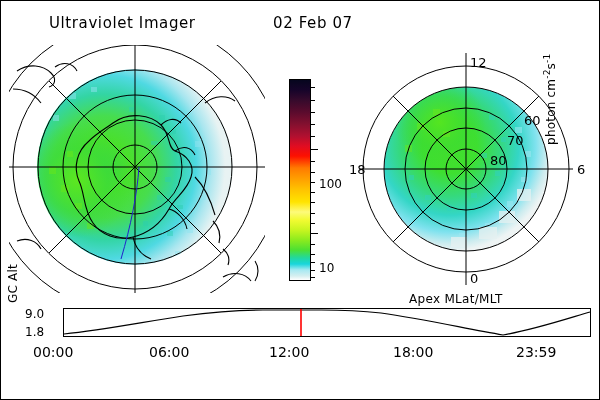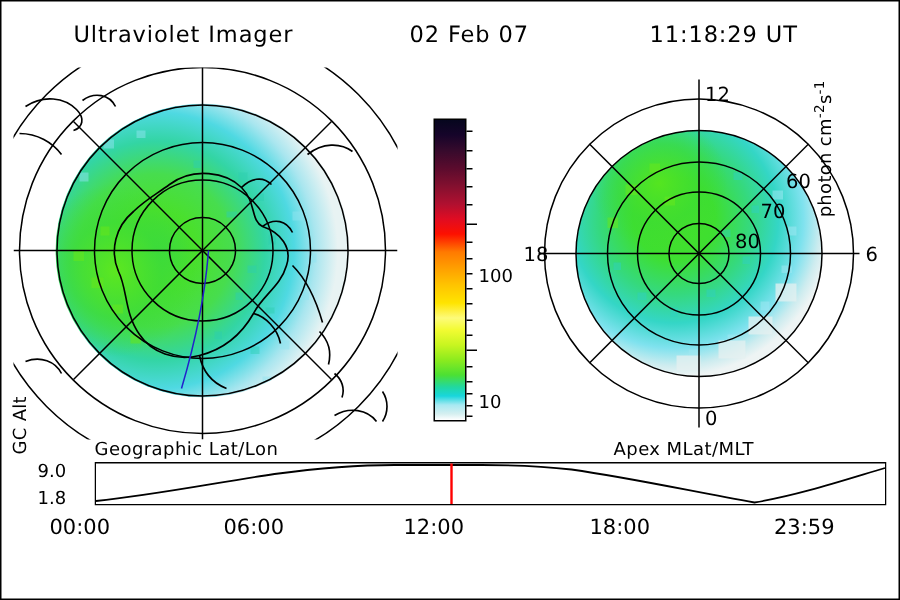--- a/index.html
+++ b/index.html
@@ -134,21 +134,20 @@
   }
 </style>
 </head>
 <body>
 
 <div id="app">
 
   <div class="abs" id="header-bar">
     <div class="abs txt" id="header-title">Ultraviolet Imager</div>
     <div class="abs txt" id="header-date">02 Feb 07</div>
-    <div class="abs txt" id="header-time">11:18:29 UT</div>
   </div>
 
   <div class="abs" id="geo-panel">
     <svg width="256" height="248" viewBox="0 0 256 248">
       <defs>
         <radialGradient id="auroraGeo" cx="34%" cy="50%" r="62%">
           <stop offset="0%" stop-color="#3bd844"></stop>
           <stop offset="22%" stop-color="#4ae02b"></stop>
           <stop offset="42%" stop-color="#47dd4e"></stop>
           <stop offset="60%" stop-color="#33d5a4"></stop>
@@ -239,21 +238,20 @@
         <path d="M 4 44 C 16 44, 26 50, 32 58"></path>
         <path d="M 8 196 C 18 192, 28 196, 32 204"></path>
         <path d="M 214 232 C 224 226, 236 228, 242 236"></path>
         <path d="M 246 216 C 250 222, 250 230, 246 236"></path>
         <path d="M 196 58 C 206 50, 218 50, 226 56"></path>
       </g>
 
       <path d="M 130 122 C 128 150, 122 180, 112 214" fill="none" stroke="#2222cc" stroke-width="1"></path>
     </svg>
   </div>
-  <div class="abs txt panel-caption" id="geo-caption">Geographic Lat/Lon</div>
 
   <div class="abs" id="colorbar-group">
     <div class="abs txt" id="colorbar-axis-label">
       <span>photon cm</span><sup style="font-size:9px">-2</sup><span>s</span><sup style="font-size:9px">-1</sup>
     </div>
   </div>
   <div class="abs" id="colorbar-swatch"></div>
 
   <div class="abs cb-tick major" style="top:148px"></div>
   <div class="abs txt cb-label" style="top:141px">100</div>

